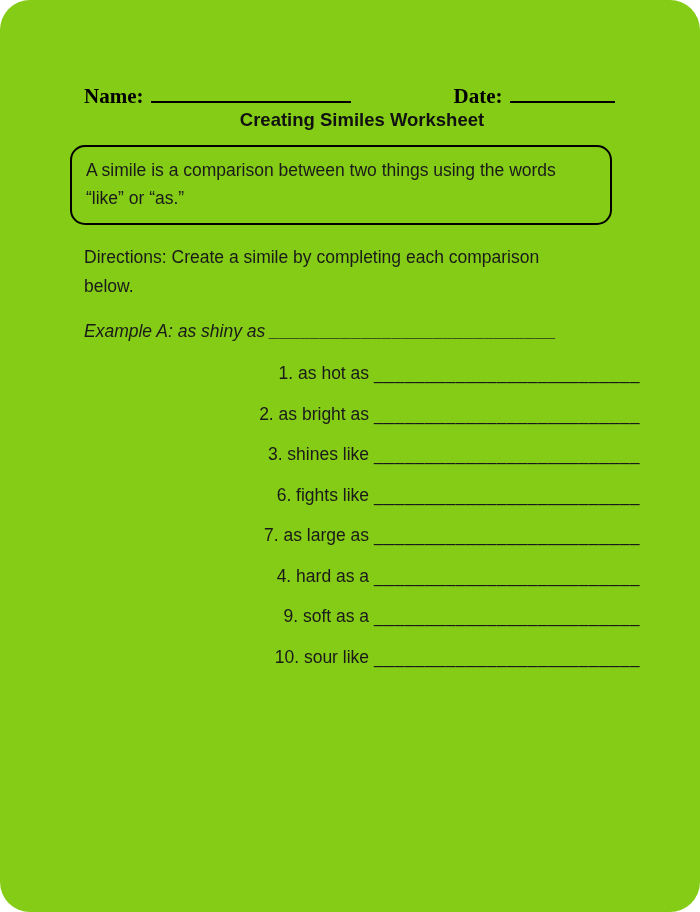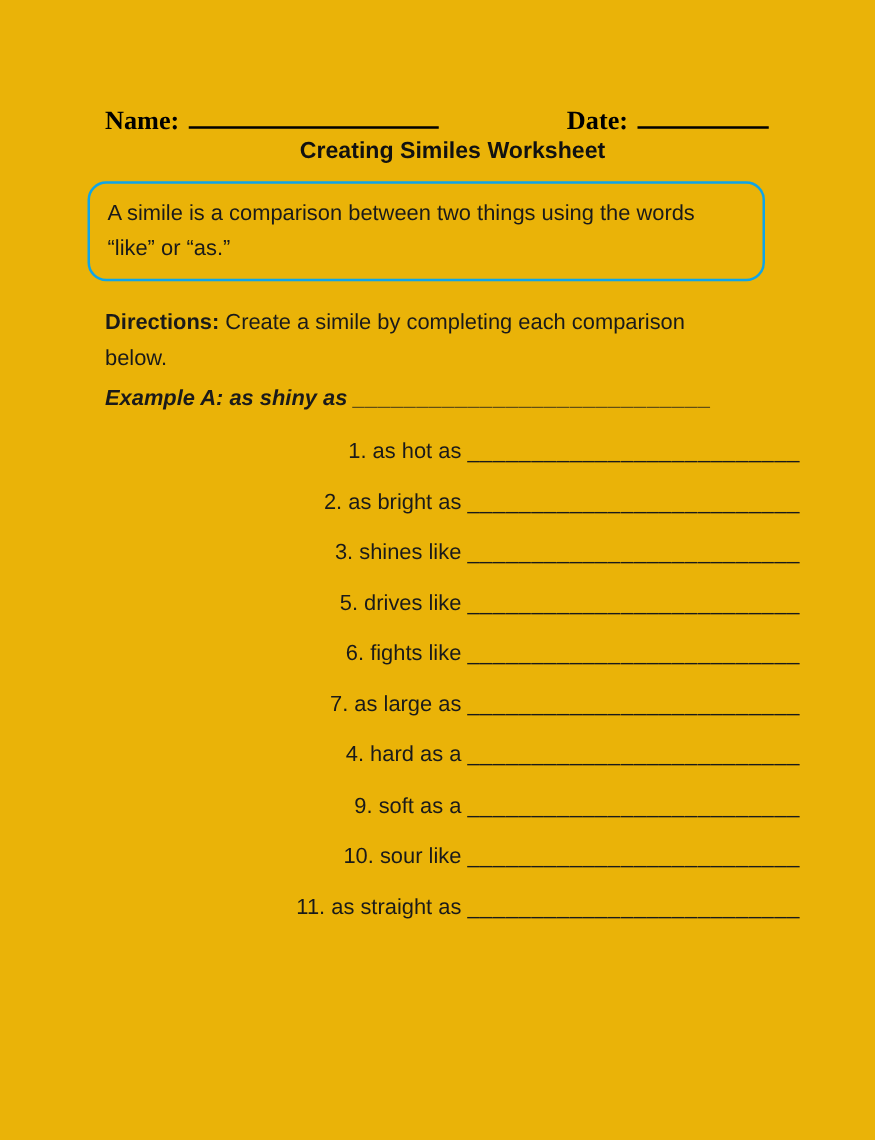--- a/index.html
+++ b/index.html
@@ -1,26 +1,27 @@
 <!DOCTYPE html>
 <html><head>
 <meta charset="utf-8">
 <style>
   html, body { margin: 0; padding: 0; background: #ffffff; }
   .page {
     position: relative;
     width: 700px;
     height: 912px;
-    background: #eab308;
+    background: #84cc16;
     color: #1a1a1a;
     font-family: "Liberation Sans", sans-serif;
     font-size: 17.5px;
     box-sizing: border-box;
     padding: 84px 60px 0 84px;
     overflow: hidden;
+    border-radius: 30px;
   }
 
   
   .header-row {
     display: flex;
     align-items: baseline;
     font-family: "Liberation Serif", "DejaVu Serif", serif;
     font-weight: bold;
     font-size: 21px;
     color: #000;
@@ -42,42 +43,41 @@
     color: #111;
   }
 
   
   .definition-box {
     position: relative;
     left: -14px;
     width: 542px;
     box-sizing: border-box;
     margin-top: 14px;
-    border: 2px solid #0ea5e9;
+    border: 2px solid #000000;
     border-radius: 15px;
     padding: 9px 14px 11px 14px;
     line-height: 28px;
     font-size: 17.5px;
   }
 
   
   .directions {
     margin-top: 18px;
     max-width: 505px;
     line-height: 29px;
   }
-  .directions b { font-weight: bold; margin-top: 25px; }
+  .directions b { font-weight: normal; margin-top: 25px; }
 
   
   .example {
-    margin-top: 3px;
+    margin-top: 16px;
     font-style: italic;
     line-height: 29px;
     white-space: nowrap;
-    font-weight: bold;
   }
 
   
   .items { margin-top: 13px; text-align: right; }
   .item {
     line-height: 28px;
     margin-bottom: 12.5px;
     white-space: nowrap;
   }
   .blank { letter-spacing: 0.5px; }
@@ -105,22 +105,20 @@
   </div>
 
   <div class="example">
     <div><span>Example A: as shiny as </span><span class="blank">____________________________</span></div>
   </div>
 
   <div class="items">
     <div class="item"><span>1. as hot as </span><span class="blank">__________________________</span></div>
     <div class="item"><span>2. as bright as </span><span class="blank">__________________________</span></div>
     <div class="item"><span>3. shines like </span><span class="blank">__________________________</span></div>
-    <div class="item"><span>5. drives like </span><span class="blank">__________________________</span></div>
     <div class="item"><span>6. fights like </span><span class="blank">__________________________</span></div>
     <div class="item"><span>7. as large as  </span><span class="blank">__________________________</span></div>
     <div class="item"><span>4. hard as a </span><span class="blank">__________________________</span></div>
     <div class="item"><span>9. soft as a </span><span class="blank">__________________________</span></div>
     <div class="item"><span>10. sour like </span><span class="blank">__________________________</span></div>
-    <div class="item"><span>11. as straight as </span><span class="blank">__________________________</span></div>
   </div>
 
 </div>
 
 </body></html>

